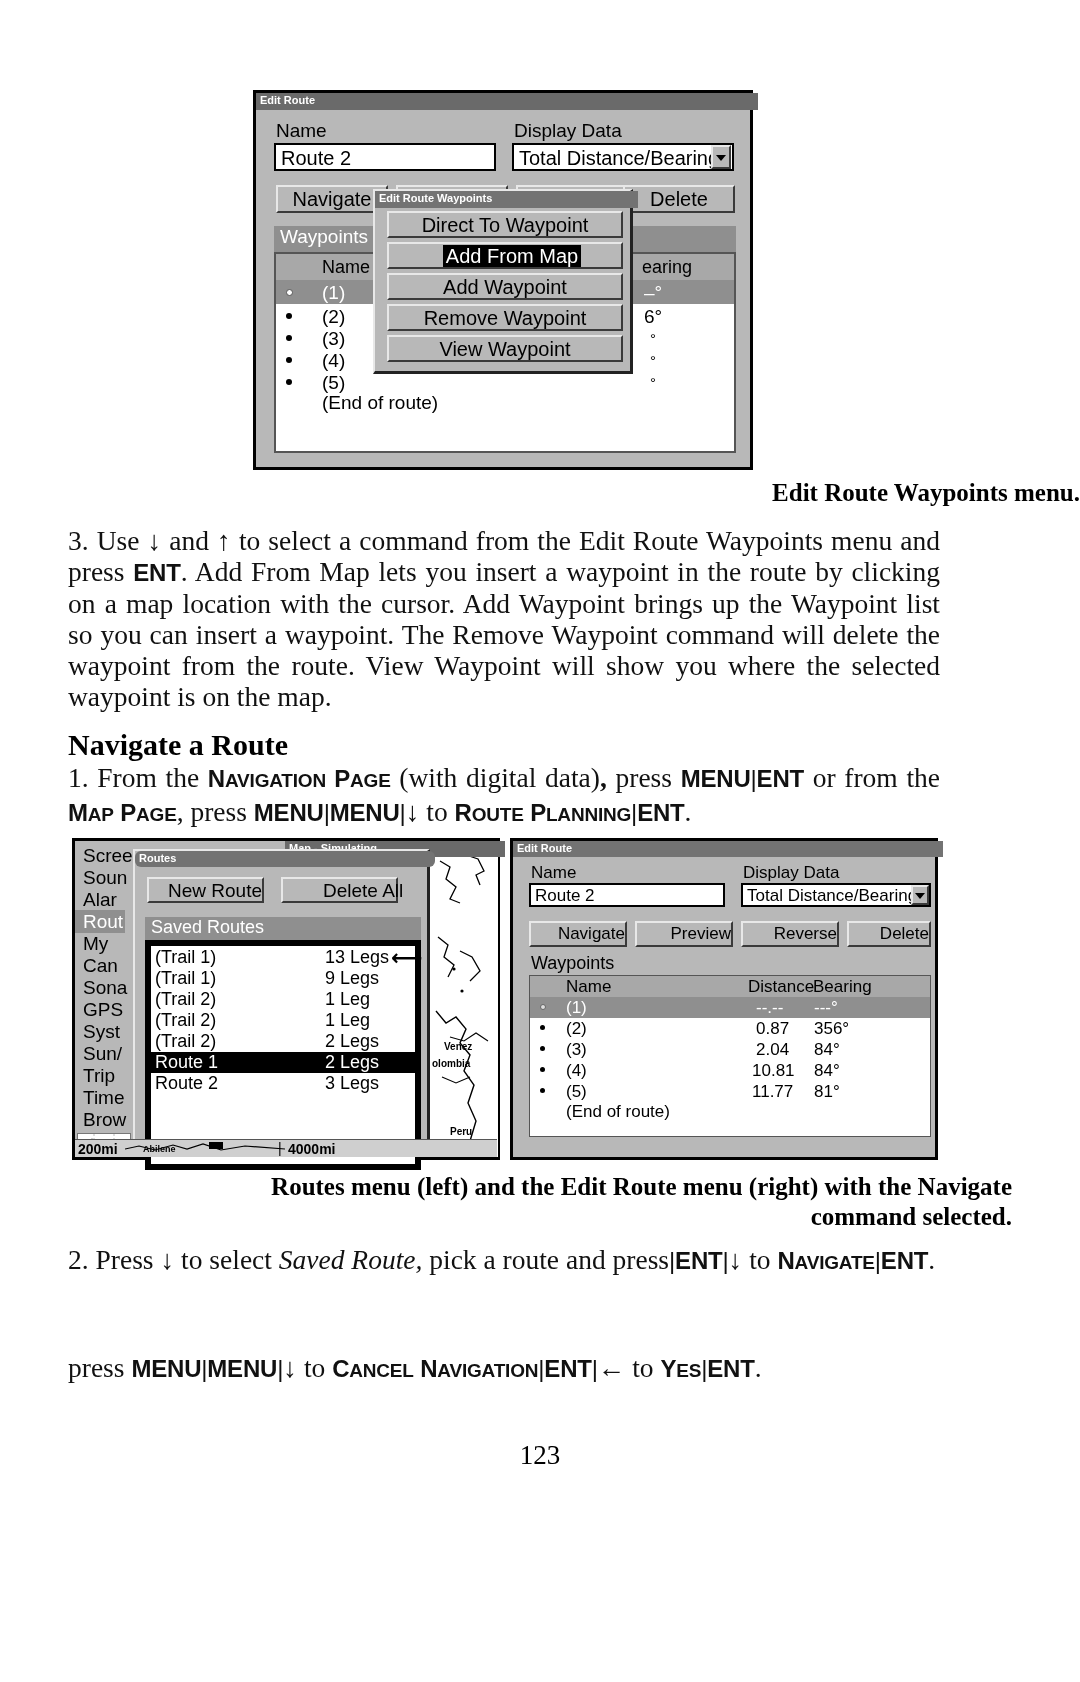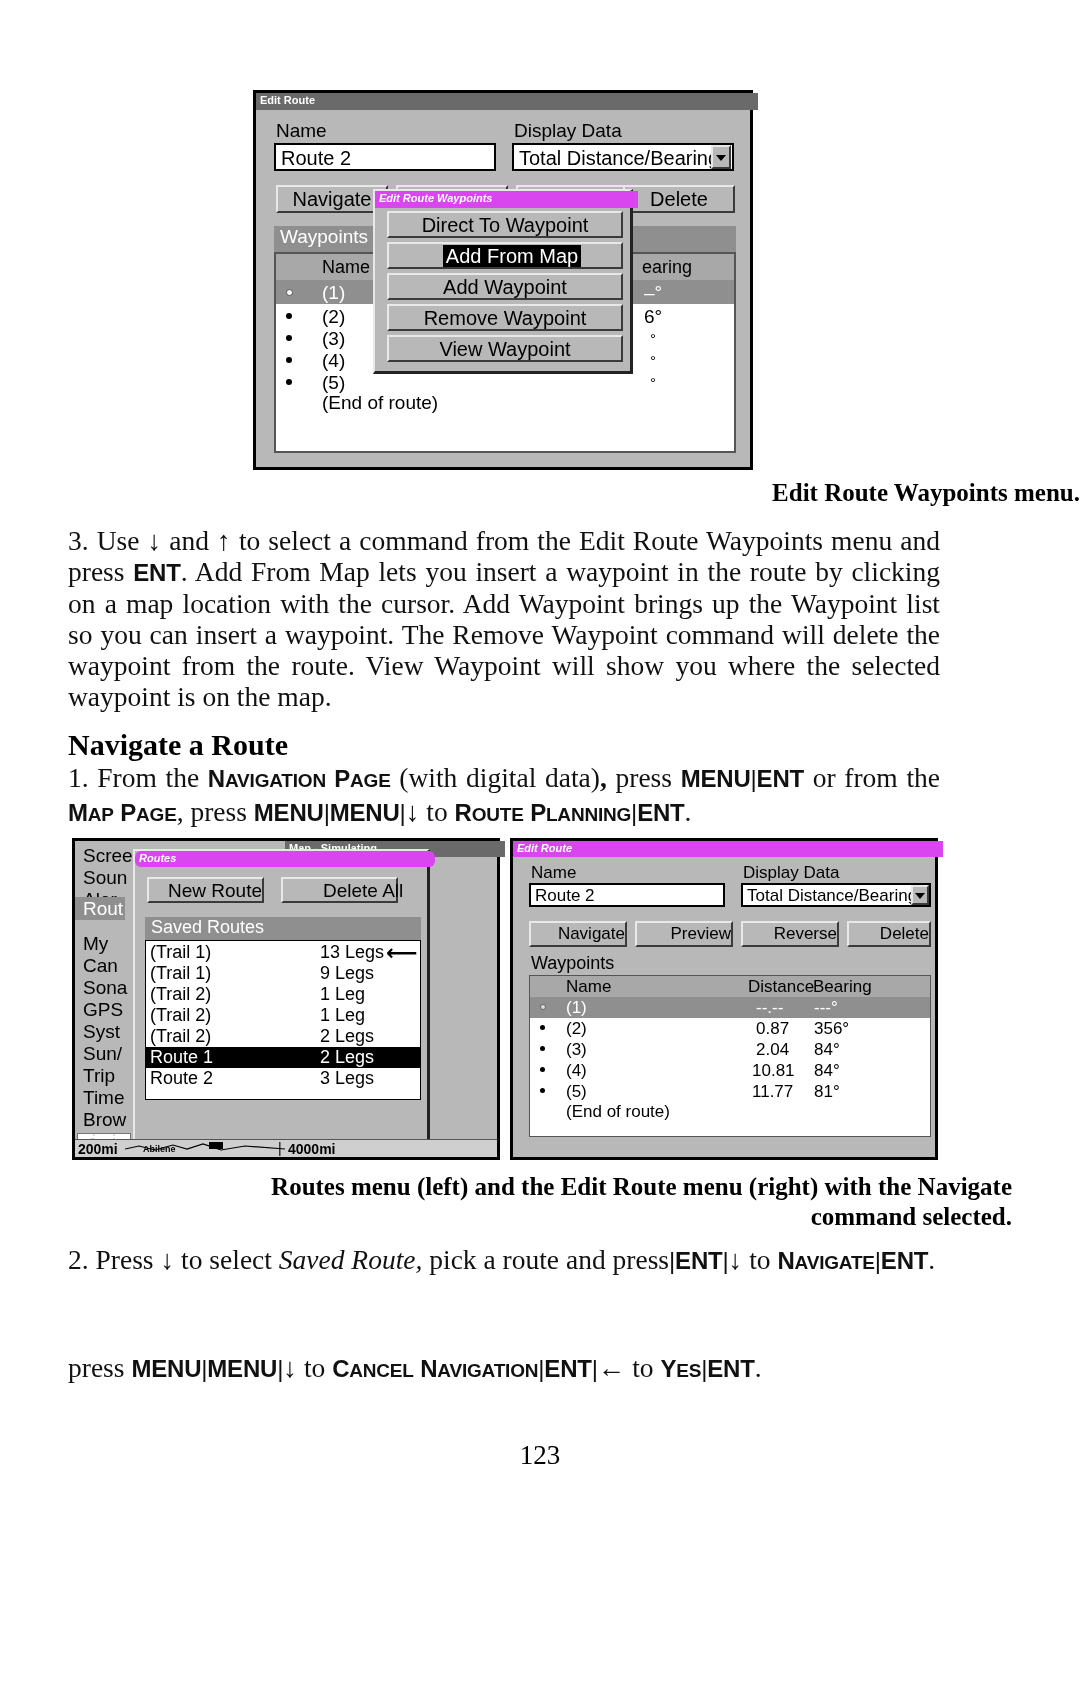--- a/index.html
+++ b/index.html
@@ -77,21 +77,21 @@
     box-sizing: border-box;
   }
   .titlebar {
     background: #6a6a6a;
     color: #ffffff;
     font-size: 11px;
     font-weight: bold;
     padding: 1px 4px;
     line-height: 12px;
   }
-  .titlebar.black { background: #d946ef; font-style: italic; }
+  .titlebar.black { background: #737373; }
   .field-label {
     font-size: 19px;
     line-height: 21px;
   }
   .field-box {
     background: #ffffff;
     border: 2px solid #000;
     font-size: 20px;
     line-height: 24px;
     padding: 1px 5px;
@@ -342,28 +342,44 @@
   <div class="caption" style="position:absolute;left:0;top:478px;width:1080px;">Edit Route Waypoints menu.</div>
 
   <div class="body-text last-line-left" style="position:absolute;left:68px;top:525px;width:872px;"><span>3. Use </span><span>↓</span><span> and </span><span>↑</span><span> to select a command from the Edit Route Waypoints menu and press </span><span class="kbd">ENT</span><span>. Add From Map lets you insert a waypoint in the route by clicking on a map location with the cursor. Add Waypoint brings up the Waypoint list so you can insert a waypoint. The Remove Waypoint command will delete the waypoint from the route. View Waypoint will show you where the selected waypoint is on the map.</span></div>
 
   <h2 class="section" style="position:absolute;left:68px;top:728px;">Navigate a Route</h2>
 
   <div class="body-text" style="position:absolute;left:68px;top:762px;width:872px;text-align:justify;"><span>1. From the </span><span class="sc"><span class="cap">N</span><span class="sm">AVIGATION</span> <span class="cap">P</span><span class="sm">AGE</span></span><span> (with digital data)</span><b>,</b><span> press </span><span class="kbd">MENU</span><span class="kbd" style="font-weight:normal;">|</span><span class="kbd">ENT</span><span> or from the </span><span class="sc"><span class="cap">M</span><span class="sm">AP</span> <span class="cap">P</span><span class="sm">AGE</span></span><span>, press </span><span class="kbd">MENU</span><span class="kbd" style="font-weight:normal;">|</span><span class="kbd">MENU</span><span class="kbd" style="font-weight:normal;">|</span><span>↓</span><span> to </span><span class="sc"><span class="cap">R</span><span class="sm">OUTE</span> <span class="cap">P</span><span class="sm">LANNING</span></span><span class="kbd" style="font-weight:normal;">|</span><span class="kbd">ENT</span><span>.</span></div>
 
   <div class="gps" id="fig2l">
 
+    <div class="mapbg" style="left:355px;top:0;width:68px;height:316px;background:#ffffff;">
+      <svg width="68" height="316" viewBox="0 0 68 316">
+        <path d="M10 20 L20 26 L16 38 L26 46 L20 58 L30 62" stroke="#000" fill="none" stroke-width="1.3"></path>
+        <path d="M36 14 L48 18 L54 30 L46 34 L50 44" stroke="#000" fill="none" stroke-width="1.3"></path>
+        <path d="M8 96 L18 104 L14 116 L24 124 L18 136" stroke="#000" fill="none" stroke-width="1.3"></path>
+        <path d="M30 110 L42 116 L50 130 L40 140" stroke="#000" fill="none" stroke-width="1.3"></path>
+        <path d="M6 170 L16 182 L26 176 L36 188 L30 202 L40 214 L34 230 L44 244 L38 262 L46 280 L40 300" stroke="#000" fill="none" stroke-width="1.4"></path>
+        <path d="M20 196 L34 200 L46 192 L58 200" stroke="#000" fill="none" stroke-width="1.1"></path>
+        <path d="M12 236 L26 242 L40 236" stroke="#000" fill="none" stroke-width="1.1"></path>
+        <circle cx="24" cy="128" r="1.6" fill="#000"></circle>
+        <circle cx="32" cy="150" r="1.6" fill="#000"></circle>
+      </svg>
+      <div style="position:absolute;left:14px;top:200px;font-size:10px;font-weight:bold;">Venez</div>
+      <div style="position:absolute;left:2px;top:217px;font-size:10px;font-weight:bold;">olombia</div>
+      <div style="position:absolute;left:20px;top:285px;font-size:10px;font-weight:bold;">Peru</div>
+    </div>
 
     <div class="titlebar" style="position:absolute;left:210px;top:0;width:212px;height:14px;">Map - Simulating</div>
 
     <div style="position:absolute;left:0;top:0;width:58px;height:316px;background:#b8b8b8;">
       <div class="menu-list-item" style="position:absolute;left:0;top:3px;width:58px;">Screen</div>
       <div class="menu-list-item" style="position:absolute;left:0;top:25px;width:58px;">Soun</div>
       <div class="menu-list-item" style="position:absolute;left:0;top:47px;width:58px;">Alar</div>
-      <div class="menu-list-item sel" style="position:absolute;left:0;top:56px;width:50px;">Rout</div>
+      <div class="menu-list-item sel" style="position:absolute;left:0;top:69px;width:50px;">Rout</div>
       <div class="menu-list-item" style="position:absolute;left:0;top:91px;width:58px;">My </div>
       <div class="menu-list-item" style="position:absolute;left:0;top:113px;width:58px;">Can</div>
       <div class="menu-list-item" style="position:absolute;left:0;top:135px;width:58px;">Sona</div>
       <div class="menu-list-item" style="position:absolute;left:0;top:157px;width:58px;">GPS</div>
       <div class="menu-list-item" style="position:absolute;left:0;top:179px;width:58px;">Syst</div>
       <div class="menu-list-item" style="position:absolute;left:0;top:201px;width:58px;">Sun/</div>
       <div class="menu-list-item" style="position:absolute;left:0;top:223px;width:58px;">Trip</div>
       <div class="menu-list-item" style="position:absolute;left:0;top:245px;width:58px;">Time</div>
       <div class="menu-list-item" style="position:absolute;left:0;top:267px;width:58px;">Brow</div>
       <div style="position:absolute;left:2px;top:292px;width:54px;height:24px;background:#fff;border:1px solid #777;box-sizing:border-box;">
@@ -377,21 +393,21 @@
     </div>
 
     <div class="popup" style="left:58px;top:8px;width:297px;height:296px;">
       <div class="titlebar black" style="position:absolute;left:0;top:0;width:100%;height:14px;border-radius:6px;">Routes</div>
 
       <div class="sm-btn" style="position:absolute;left:12px;top:26px;width:117px;height:26px;font-size:19px;line-height:24px;">New Route</div>
       <div class="sm-btn" style="position:absolute;left:146px;top:26px;width:117px;height:26px;font-size:19px;line-height:24px;padding-left:40px;">Delete All</div>
 
       <div class="list-header" style="position:absolute;left:10px;top:66px;width:276px;height:23px;font-size:18px;line-height:21px;">Saved Routes</div>
 
-      <div style="position:absolute;left:10px;top:89px;width:276px;height:160px;background:#fff;border:1px solid #000000;box-sizing:border-box;">
+      <div style="position:absolute;left:10px;top:89px;width:276px;height:230px;background:#fff;border:6px solid #000000;box-sizing:border-box;">
 
         <div class="sm-row" style="position:absolute;left:0;top:1px;width:100%;height:21px;">
           <span style="position:absolute;left:4px;top:1px;font-size:18px;">(Trail 1)</span>
           <span style="position:absolute;left:174px;top:1px;font-size:18px;">13 Legs</span>
           <span class="arrow-left" style="left:240px;top:1px;">⟵</span>
         </div>
         <div class="sm-row" style="position:absolute;left:0;top:22px;width:100%;height:21px;">
           <span style="position:absolute;left:4px;top:1px;font-size:18px;">(Trail 1)</span>
           <span style="position:absolute;left:174px;top:1px;font-size:18px;">9 Legs</span>
         </div>

